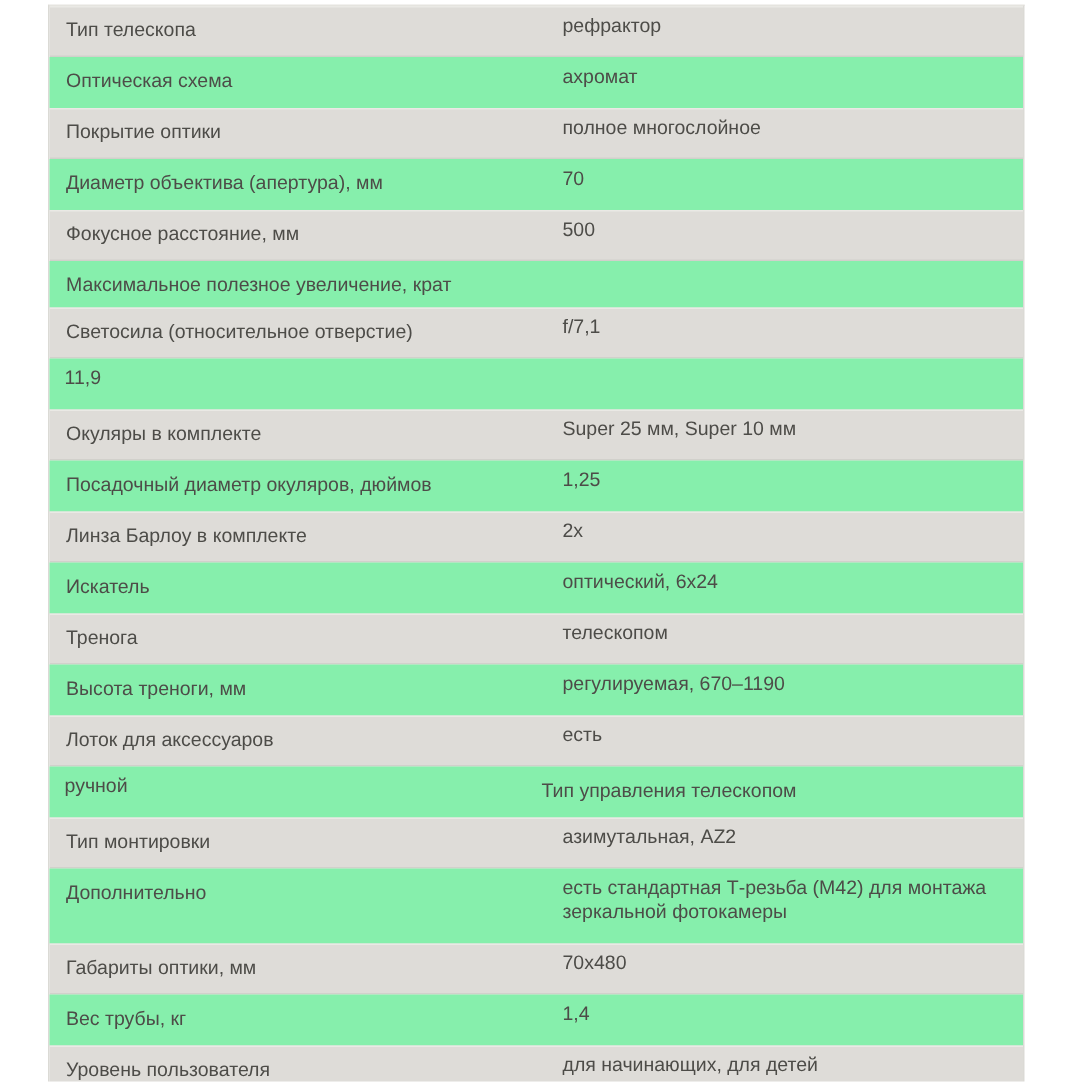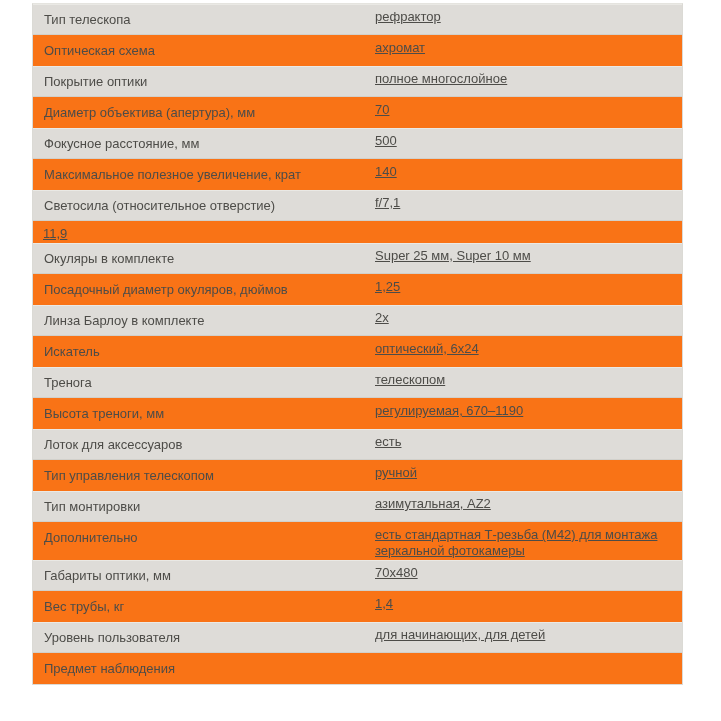--- a/index.html
+++ b/index.html
@@ -15,41 +15,40 @@
   }
   .specs-table {
     box-sizing: border-box;
     margin: 3px 0 0 32px;
     width: 651px;
     border: 1px solid #dbdad5;
     border-top-color: #e5e4df;
   }
   .spec-row {
     display: flex;
-    background: #f97316;
+    background: #86efac;
   }
   .spec-row.alt {
     background: #dedcd8;
     box-shadow: inset 0 1px 0 #eae9e5, inset 0 -1px 0 #d1d0cb;
   }
   .cell {
     box-sizing: border-box;
     font-size: 13px;
     line-height: 16px;
     color: #4d4c48;
   }
   .cell.label {
     flex: 0 0 332px;
     width: 332px;
     padding: 8px 12px 7px 11px;
   }
   .cell.value {
     flex: 1 1 auto;
-    padding: 5px 12px 1px 10px;
-    text-decoration: underline;
+    padding: 5px 12px 13px 10px;
   }
 </style>
 </head>
 <body>
 
 <div class="specs-table">
 
   <div class="spec-row alt">
     <div class="cell label">Тип телескопа</div>
     <div class="cell value">рефрактор</div>
@@ -65,21 +64,20 @@
   <div class="spec-row">
     <div class="cell label">Диаметр объектива (апертура), мм</div>
     <div class="cell value">70</div>
   </div>
   <div class="spec-row alt">
     <div class="cell label">Фокусное расстояние, мм</div>
     <div class="cell value">500</div>
   </div>
   <div class="spec-row">
     <div class="cell label">Максимальное полезное увеличение, крат</div>
-    <div class="cell value">140</div>
   </div>
   <div class="spec-row alt">
     <div class="cell label">Светосила (относительное отверстие)</div>
     <div class="cell value">f/7,1</div>
   </div>
   <div class="spec-row">
     <div class="cell value">11,9</div>
   </div>
   <div class="spec-row alt">
     <div class="cell label">Окуляры в комплекте</div>
@@ -103,22 +101,22 @@
   </div>
   <div class="spec-row">
     <div class="cell label">Высота треноги, мм</div>
     <div class="cell value">регулируемая, 670–1190</div>
   </div>
   <div class="spec-row alt">
     <div class="cell label">Лоток для аксессуаров</div>
     <div class="cell value">есть</div>
   </div>
   <div class="spec-row">
+    <div class="cell value">ручной</div>
     <div class="cell label">Тип управления телескопом</div>
-    <div class="cell value">ручной</div>
   </div>
   <div class="spec-row alt">
     <div class="cell label">Тип монтировки</div>
     <div class="cell value">азимутальная, AZ2</div>
   </div>
   <div class="spec-row">
     <div class="cell label">Дополнительно</div>
     <div class="cell value">есть стандартная Т-резьба (М42) для монтажа зеркальной фотокамеры</div>
   </div>
   <div class="spec-row alt">

